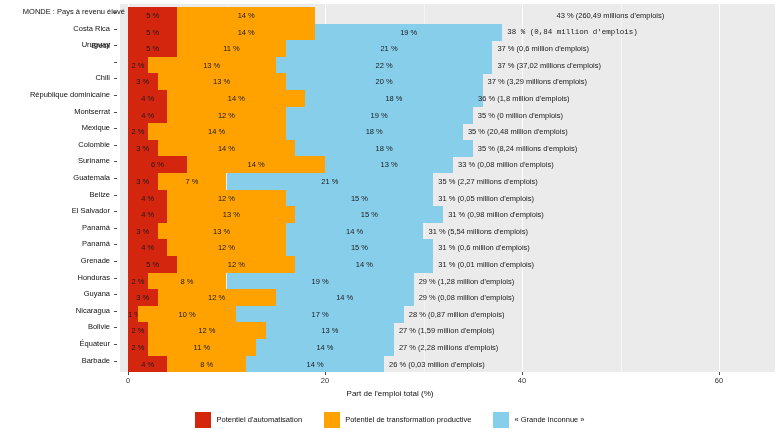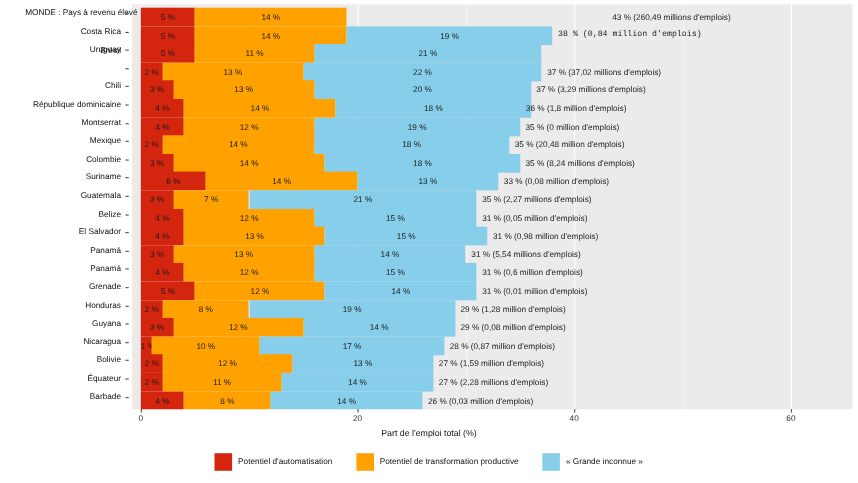--- a/index.html
+++ b/index.html
@@ -178,20 +178,21 @@
         <div class="row" style="top: 19.6px;">
           <div class="seg red" style="left: 8px; width: 49.25px;">5 %</div>
           <div class="seg orange" style="left: 57.25px; width: 137.9px;">14 %</div>
           <div class="seg blue" style="left: 195.15px; width: 187.15px;">19 %</div>
           <div class="total-label" style="left: 382.3px; font-family: Liberation Mono, monospace;">38 %  (0,84 million d'emplois)</div>
         </div>
         <div class="row" style="top: 36.2px;">
           <div class="seg red" style="left: 8px; width: 49.25px;">5 %</div>
           <div class="seg orange" style="left: 57.25px; width: 108.35px;">11 %</div>
           <div class="seg blue" style="left: 165.6px; width: 206.85px;">21 %</div>
+          <div class="total-label" style="left: 372.45px;">37 %  (0,6 million d'emplois)</div>
         </div>
         <div class="row" style="top: 52.8px;">
           <div class="seg red" style="left: 8px; width: 19.7px;">2 %</div>
           <div class="seg orange" style="left: 27.7px; width: 128.05px;">13 %</div>
           <div class="seg blue" style="left: 155.75px; width: 216.7px;">22 %</div>
           <div class="total-label" style="left: 372.45px;">37 %  (37,02 millions d'emplois)</div>
         </div>
         <div class="row" style="top: 69.4px;">
           <div class="seg red" style="left: 8px; width: 29.55px;">3 %</div>
           <div class="seg orange" style="left: 37.55px; width: 128.05px;">13 %</div>

